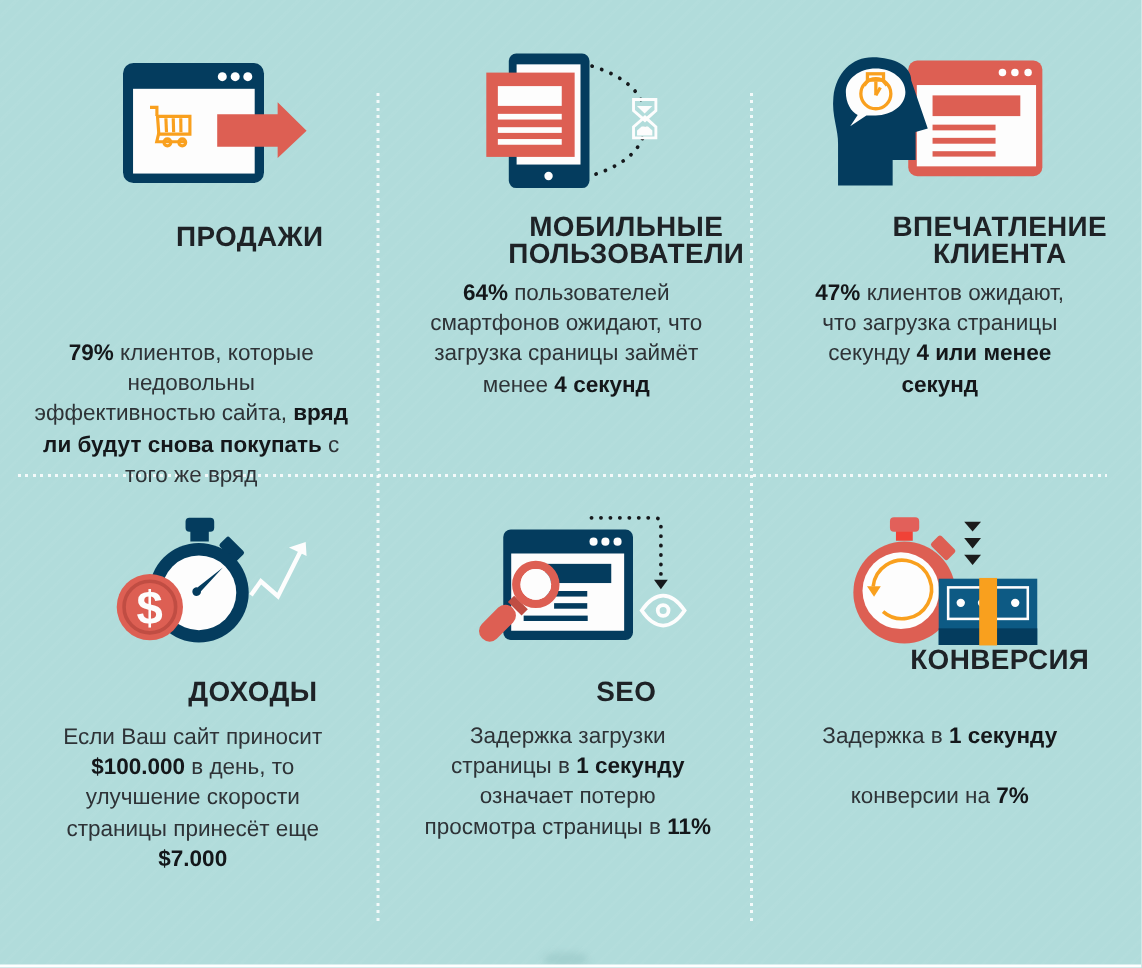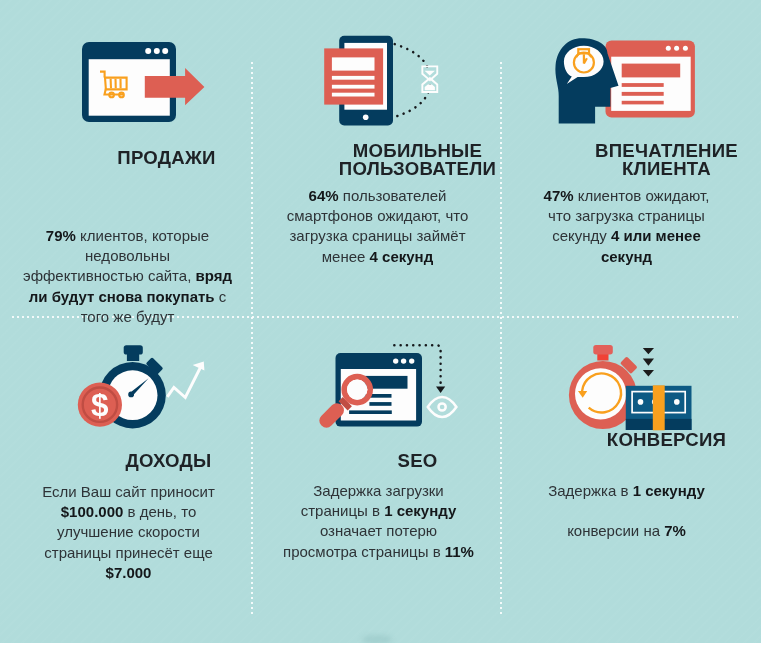--- a/index.html
+++ b/index.html
@@ -50,21 +50,21 @@
     <path d="M32.6 39.8l0.4 9.4"></path>
     <path d="M37.5 39.8l0.25 9.4"></path>
     <path d="M42.5 39.8l0.12 9.4"></path>
     <path d="M27.9 49.6L26.5 55.5H45.6"></path>
     <circle cx="33.6" cy="55.9" r="2.3"></circle>
     <circle cx="43.5" cy="55.9" r="2.3"></circle>
   </g>
   <path d="M66.8 37.1H107.1V29.1L126.4 48.1 107.1 66.3V58.8H66.8z" fill="#dd5f53"></path>
 </svg></div>
     <div class="title" style="position:absolute;left:1px;top:149px;width:251px;">ПРОДАЖИ</div>
-    <div class="body" style="position:absolute;left:10px;top:186px;width:235px;margin-top:40px;"><b>79%</b><span> клиентов, которые</span><br><span>недовольны</span><br><span>эффективностью сайта, </span><b>вряд</b><br><b>ли будут снова покупать</b><span> с</span><br><span>того же будут</span></div>
+    <div class="body" style="position:absolute;left:10px;top:186px;width:235px;margin-top:40px;"><b>79%</b><span> клиентов, которые</span><br><span>недовольны</span><br><span>эффективностью сайта, </span><b>вряд</b><br><b>ли будут снова покупать</b><span> с</span><br><span>того же вряд</span></div>
   </div>
 
   <div class="card" style="left:251px;top:0;width:249px;">
     <div class="icon-wrap" style="left:55px;top:31px;width:0;height:0;">
 <svg width="140" height="100" viewBox="0 0 140 100" style="overflow:visible">
   <path d="M88.7 13.1 C112 20.5 124.5 32 124.5 49.5 C124.5 67 112 78.5 88.7 85.9" fill="none" stroke="#16191c" stroke-width="2.5" stroke-linecap="round" stroke-dasharray="0.1 6.6"></path>
   <rect x="33.2" y="4.7" width="53.8" height="89.7" rx="5" fill="#043c5e"></rect>
   <rect x="38.4" y="11.9" width="42.6" height="66.8" fill="#fdfdfd"></rect>
   <circle cx="59.7" cy="86.3" r="2.8" fill="#fdfdfd"></circle>
   <rect x="18.2" y="17.4" width="58.9" height="56.2" fill="#dd5f53"></rect>

